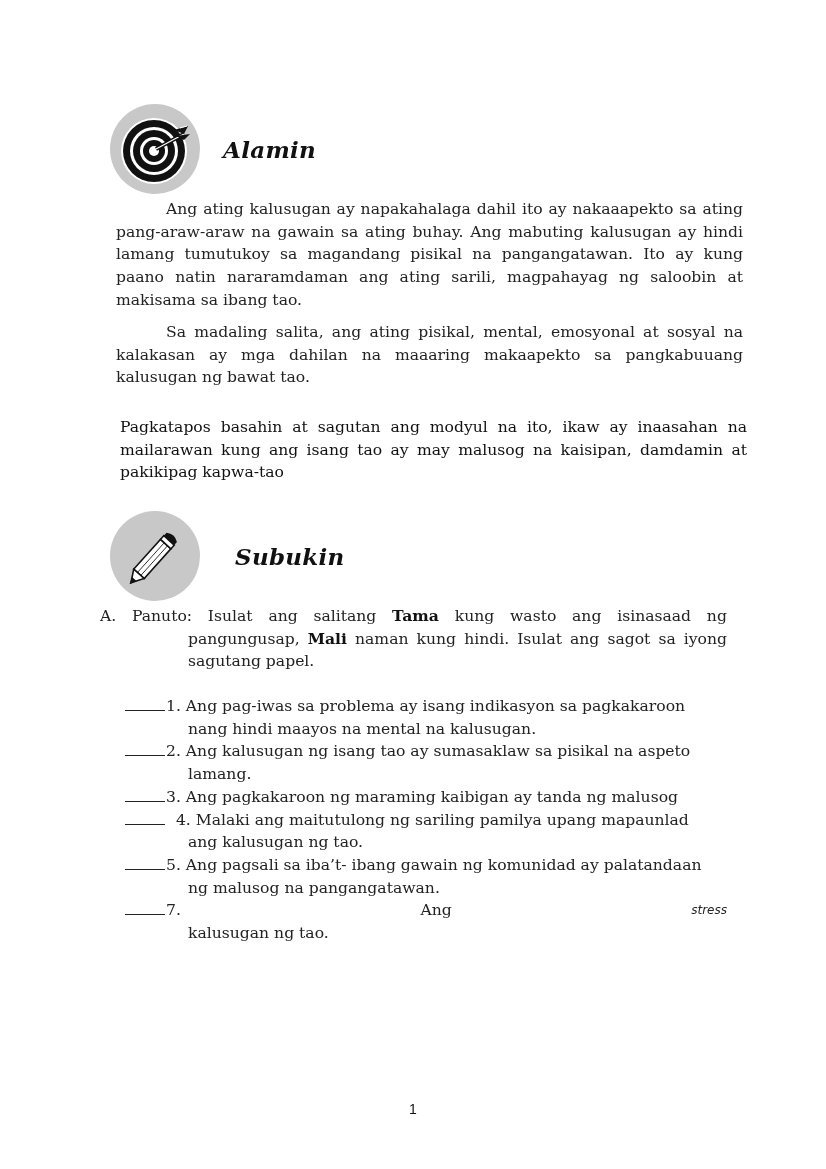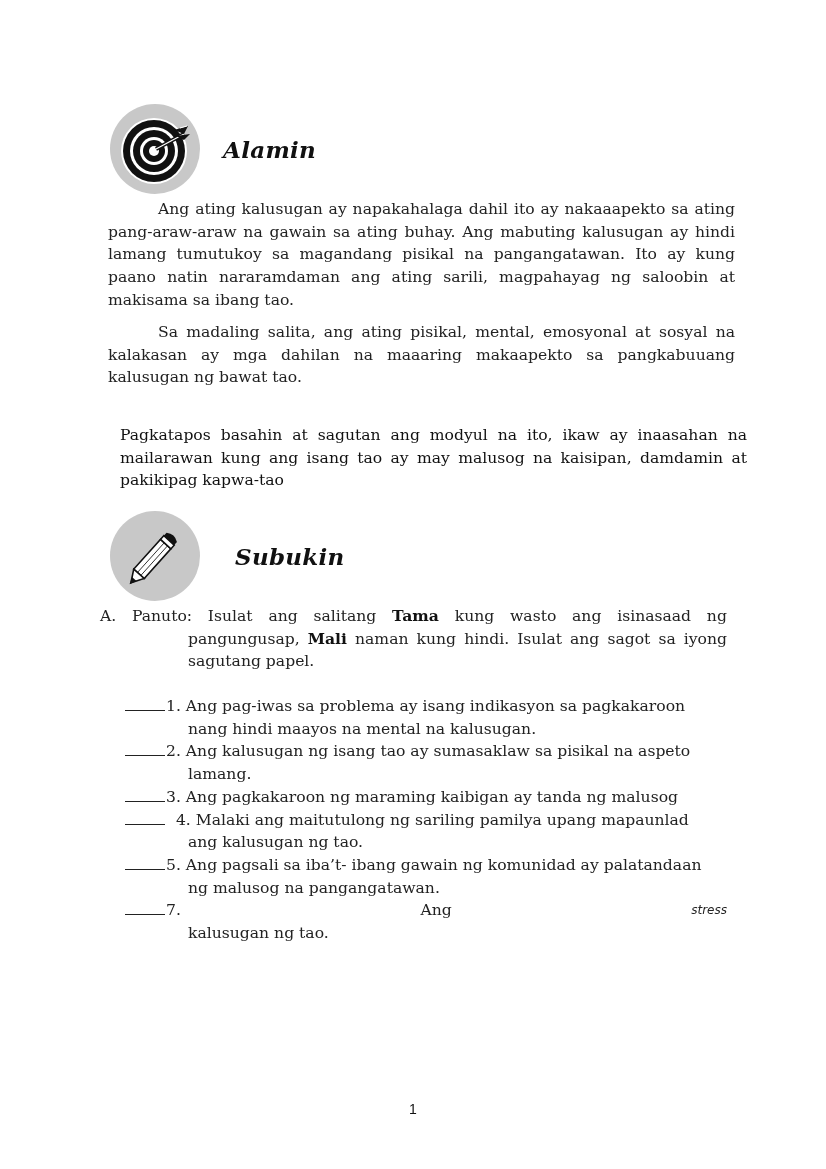--- a/index.html
+++ b/index.html
@@ -4,21 +4,21 @@
   <style>
     html, body { margin: 0; padding: 0; background: #ffffff; }
     body { width: 826px; height: 1169px; position: relative; overflow: hidden; color: #1a1a1a; font-family: "DejaVu Serif", serif; }
     .page { position: absolute; left: 0; top: 0; width: 664px; height: 1169px; }
 
     .section-head { position: absolute; left: 110px; height: 92px; display: flex; align-items: center; }
     .icon-circle { width: 90px; height: 90px; border-radius: 50%; background: #c8c8c8; position: relative; flex: 0 0 auto; }
     .icon-circle svg { position: absolute; left: 0; top: 0; }
     .section-title { margin-left: 23px; font-family: "DejaVu Serif", serif; font-weight: bold; font-style: italic; font-size: 23px; color: #111; letter-spacing: 0.3px; }
 
-    .para { position: absolute; left: 108px; width: 627px; font-size: 15.6px; line-height: 22.7px; text-align: justify; font-family: "DejaVu Serif", serif; color: #222; }
+    .para { position: absolute; left: 116px; width: 627px; font-size: 15.6px; line-height: 22.7px; text-align: justify; font-family: "DejaVu Serif", serif; color: #222; }
     .para.indent { text-indent: 50px; }
     .para.plain { color: #111; }
 
     .panuto { position: absolute; left: 100px; top: 605px; width: 627px; font-size: 15.6px; line-height: 22.7px; color: #222; }
     .panuto .row1 { display: flex; justify-content: space-between; }
     .panuto .cont { padding-left: 88px; text-align: justify; }
     .panuto b { font-weight: bold; color: #111; text-align: center; }
 
     .items { position: absolute; left: 125px; top: 695px; width: 602px; font-size: 15.6px; line-height: 22.7px; color: #222; }
     .item { display: flex; }
@@ -51,21 +51,21 @@
         <path d="M64 26 L78 22 L74 30 Z" fill="#111"></path>
         <path d="M66 32 L80 30 L74 36 Z" fill="#111"></path>
         <path d="M70 24 L77 22" stroke="#fff" stroke-width="1"></path>
       </svg>
     </div>
     <div class="section-title">Alamin</div>
   </div>
 
   <p class="para indent" style="top:198px; margin:0;">Ang ating kalusugan ay napakahalaga dahil ito ay nakaaapekto sa ating pang-araw-araw na gawain sa ating buhay. Ang mabuting kalusugan ay hindi lamang tumutukoy sa magandang pisikal na pangangatawan. Ito ay kung paano natin nararamdaman ang ating sarili, magpahayag ng saloobin at makisama sa ibang tao.</p>
   <p class="para indent" style="top:321px; margin:0;">Sa madaling salita, ang ating pisikal, mental, emosyonal at sosyal na kalakasan ay mga dahilan na maaaring makaapekto sa pangkabuuang kalusugan ng bawat tao.</p>
-  <p class="para plain" style="top:412px; margin:12px;">Pagkatapos basahin at sagutan ang modyul na ito, ikaw ay inaasahan na mailarawan kung ang isang tao ay may malusog na kaisipan, damdamin at pakikipag kapwa-tao</p>
+  <p class="para plain" style="top:412px; margin:4px;">Pagkatapos basahin at sagutan ang modyul na ito, ikaw ay inaasahan na mailarawan kung ang isang tao ay may malusog na kaisipan, damdamin at pakikipag kapwa-tao</p>
 
   <div class="section-head" style="top:510px;gap:12px;">
     <div class="icon-circle">
       <svg width="90" height="90" viewBox="0 0 90 90">
         <g transform="translate(45 45) rotate(-48)">
           <rect x="-24" y="-7" width="40" height="14" fill="#fff" stroke="#111" stroke-width="1.6"></rect>
           <line x1="-24" y1="-2" x2="16" y2="-2" stroke="#111" stroke-width="0.8"></line>
           <line x1="-24" y1="2.5" x2="16" y2="2.5" stroke="#111" stroke-width="0.8"></line>
           <rect x="16" y="-7" width="5" height="14" fill="#fff" stroke="#111" stroke-width="1.6"></rect>
           <path d="M21 -7 L25 -7 Q30 0 25 7 L21 7 Z" fill="#111"></path>

